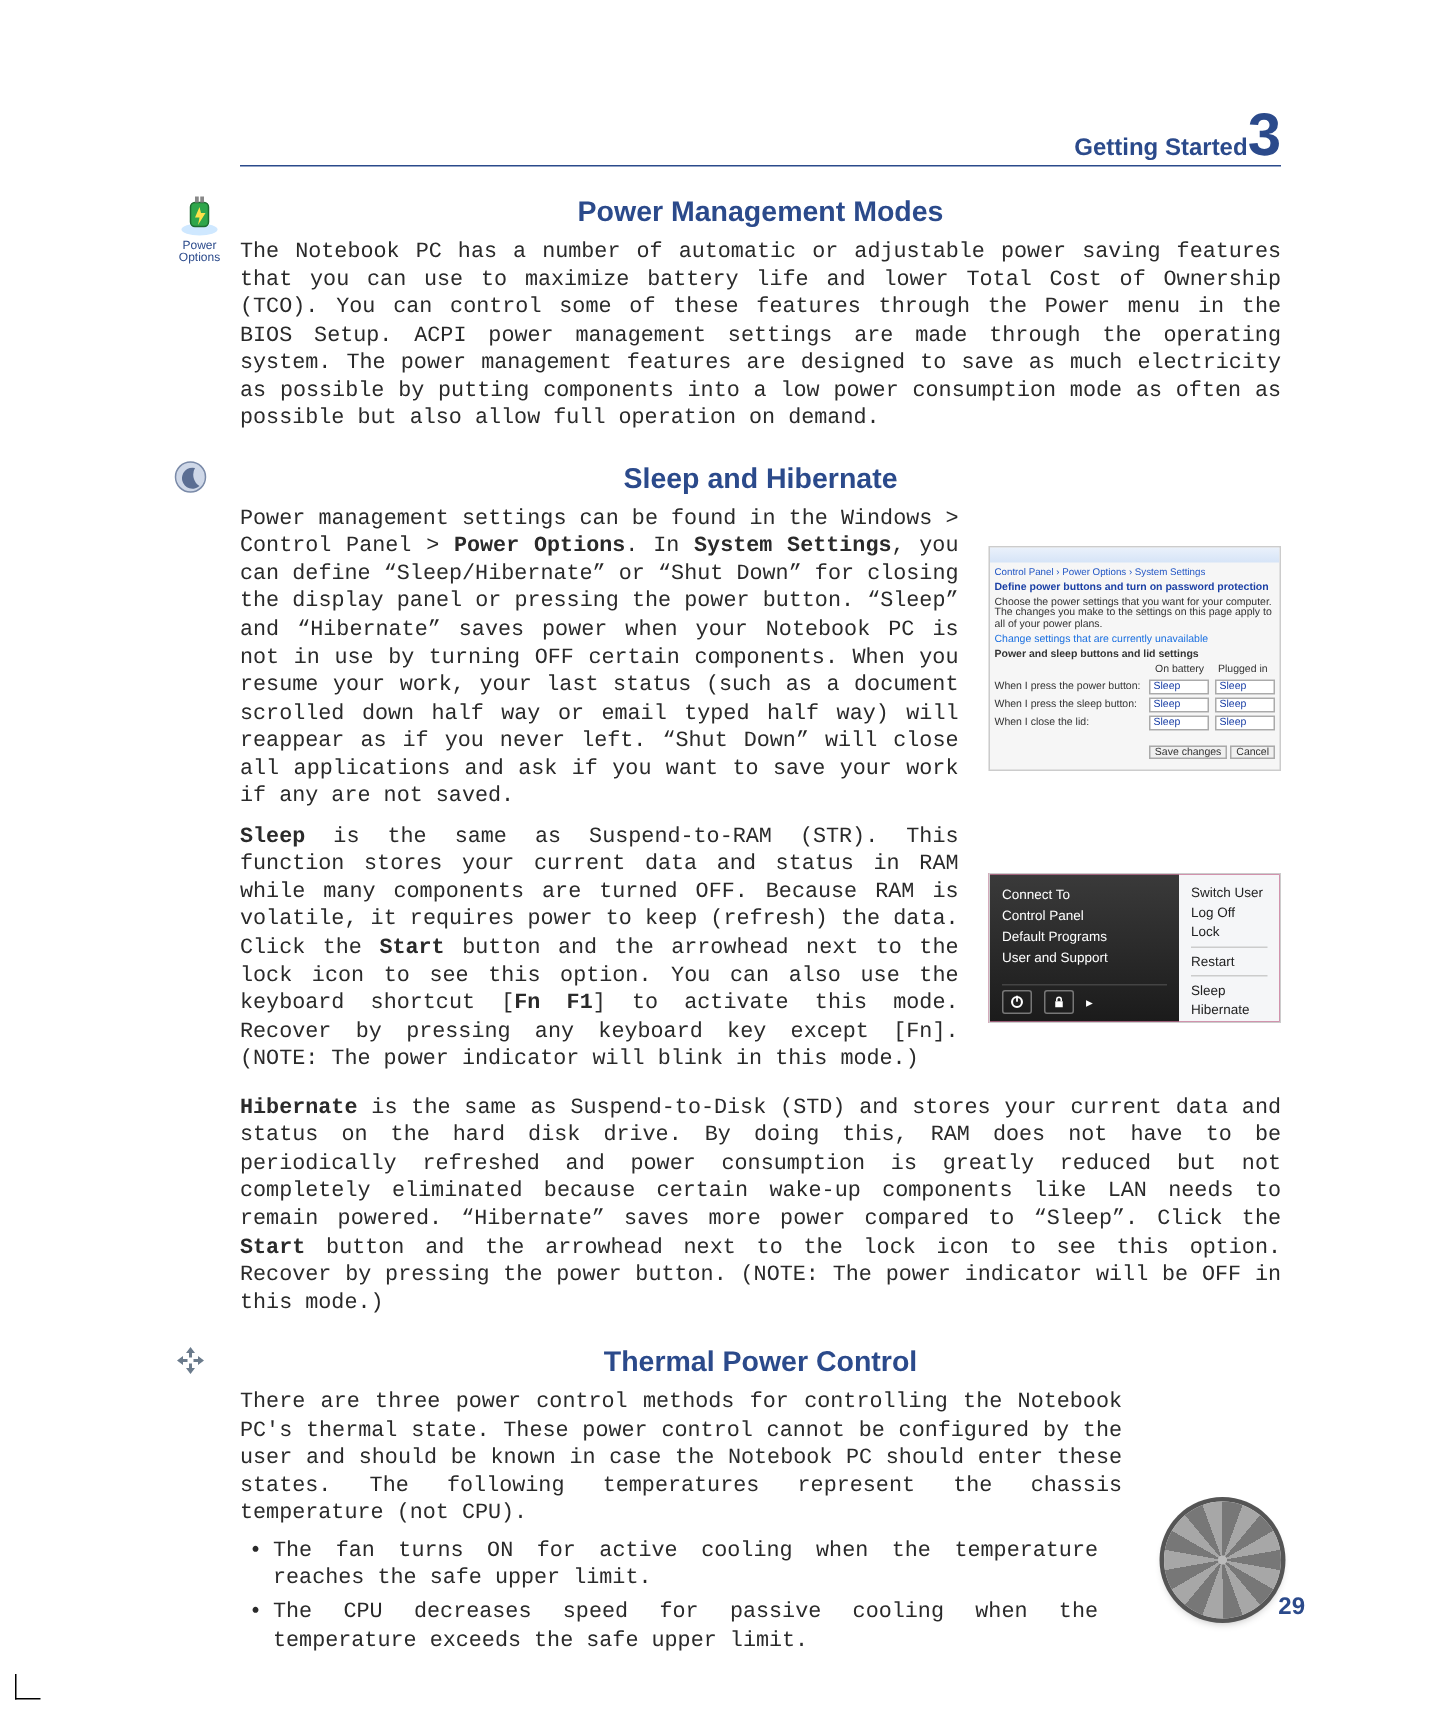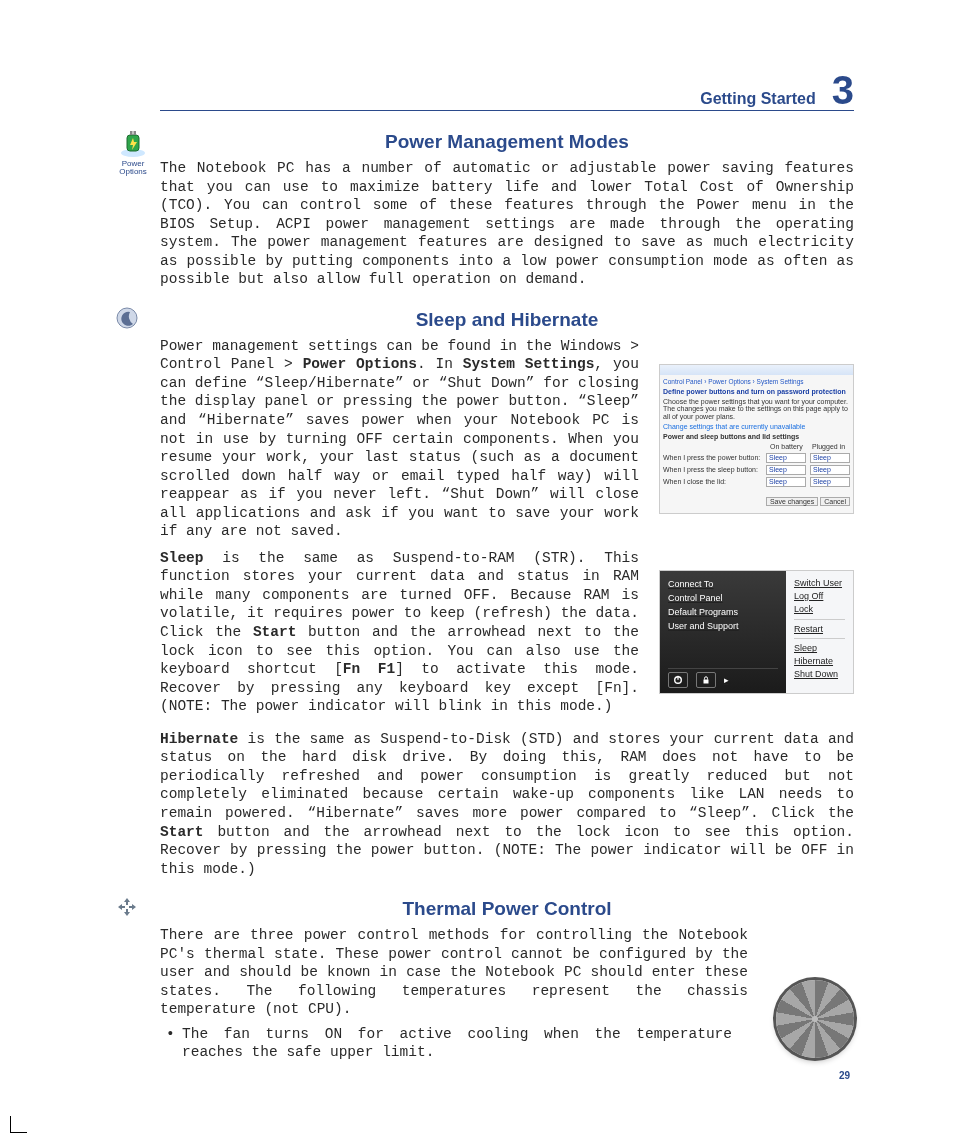--- a/index.html
+++ b/index.html
@@ -18,21 +18,20 @@
   }
   .head-rule {
     position: relative;
     border-bottom: 1px solid #2b4a8b;
     margin: 0 0 12px 40px;
     padding-bottom: 2px;
     text-align: right;
     display: flex;
     justify-content: flex-end;
     align-items: baseline;
-    gap: 16px;
   }
   .chapter-label {
     font-family: Arial, Helvetica, sans-serif;
     font-weight: bold;
     font-size: 16px;
     color: #2b4a8b;
   }
   .chapter-num {
     font-family: Arial, Helvetica, sans-serif;
     font-weight: 900;
@@ -96,26 +95,25 @@
   }
   .fig-power-options .bc { color:#2357c5; margin-bottom:3px; font-size:6.5px; }
   .fig-power-options .h { color:#1a3fa5; font-weight:bold; margin-bottom:2px;}
   .fig-power-options .row { display:flex; gap:4px; margin:2px 0; align-items:center;}
   .fig-power-options .row .lbl { flex:1; color:#333; }
   .fig-power-options .combo { border:1px solid #aaa; background:#fff; padding:0 2px; width:34px; height:8px; }
   .fig-power-options .footer { text-align:right; margin-top:10px;}
   .fig-power-options .btn { display:inline-block; border:1px solid #aaa; padding:0 3px; background:#f0f0f0; color:#333;}
 
   .fig-start-menu {
-    width: 195px; height: 124px;
+    width: 195px; height: 100px;
     font: 9px/1.2 "Segoe UI", Tahoma, sans-serif;
     display:flex;
     background:#be185d;
     box-sizing:border-box;
-    text-decoration:underline;
   }
   .fig-start-menu .left {
     width: 110px;
     background: linear-gradient(#3a3a3a,#1b1b1b);
     color:#fff;
     padding: 5px 8px;
     display:flex; flex-direction:column; justify-content:space-between;
   }
   .fig-start-menu .left .items div { margin: 3px 0; }
   .fig-start-menu .left .bottom {
@@ -145,26 +143,26 @@
     box-shadow: 0 0 0 3px #555, 0 3px 6px rgba(0,0,0,.3);
     margin-left: 8px;
   }
 
   .bullets { margin: 6px 16px 0 0; padding: 0; }
   .bullets li { list-style: none; position: relative; padding-left: 22px; margin: 4px 0; }
   .bullets li::before { content: "•"; position:absolute; left:6px; }
 
   .pagenum {
     position: absolute;
-    right: 104px;
+    right: 84px;
     bottom: 60px;
     font-family: Arial, Helvetica, sans-serif;
     font-weight: bold;
     color: #2b4a8b;
-    font-size: 10px;
+    font-size: 16px;
   }
   .crop-l {
     position:absolute; left:10px; bottom:8px; width:16px; height:16px;
     border-left:1px solid #000; border-bottom:1px solid #000;
   }
 
   .power-options-icon .caption {
     font: 8px/1 Arial, sans-serif; color:#2b4a8b; text-align:center; margin-top:1px;
   }
 </style>
@@ -299,20 +297,21 @@
             <path d="M20 11l-4 3v-2h-3v-2h3V8z"></path>
           </g>
       </svg>
     </div>
     <h2>Thermal Power Control</h2>
     <div class="row-with-img">
       <div class="text" style="flex:1">
         <div class="body">There are three power control methods for controlling the Notebook PC's thermal state. These power control cannot be configured by the user and should be known in case the Notebook PC should enter these states. The following temperatures represent the chassis temperature (not CPU).</div>
         <ul class="bullets">
             <li>The fan turns ON for active cooling when the temperature reaches the safe upper limit.</li>
+            <li>The CPU decreases speed for passive cooling when the temperature exceeds the safe upper limit.</li>
           </ul>
       </div>
       <div class="fig-fan" style="margin-top:46px"></div>
     </div>
   </div>
 
   <div class="pagenum">29</div>
   <div class="crop-l"></div>
 </div>
 

